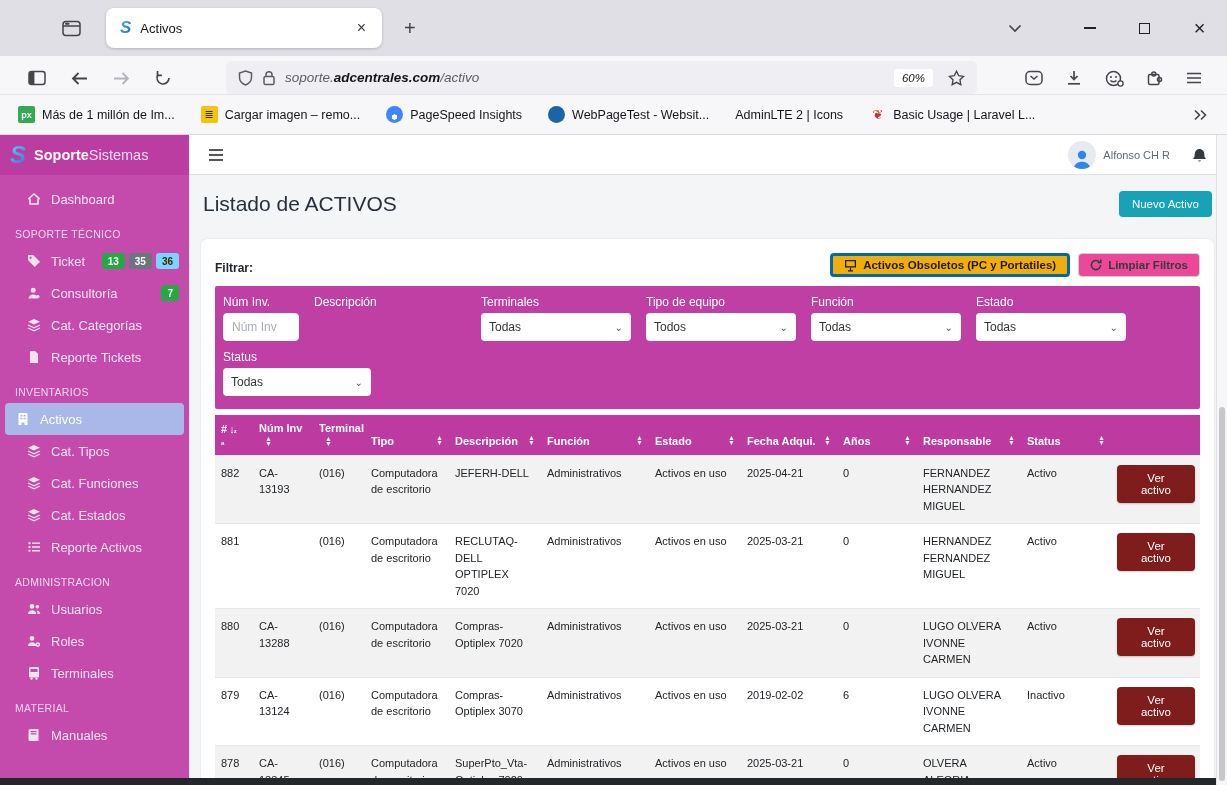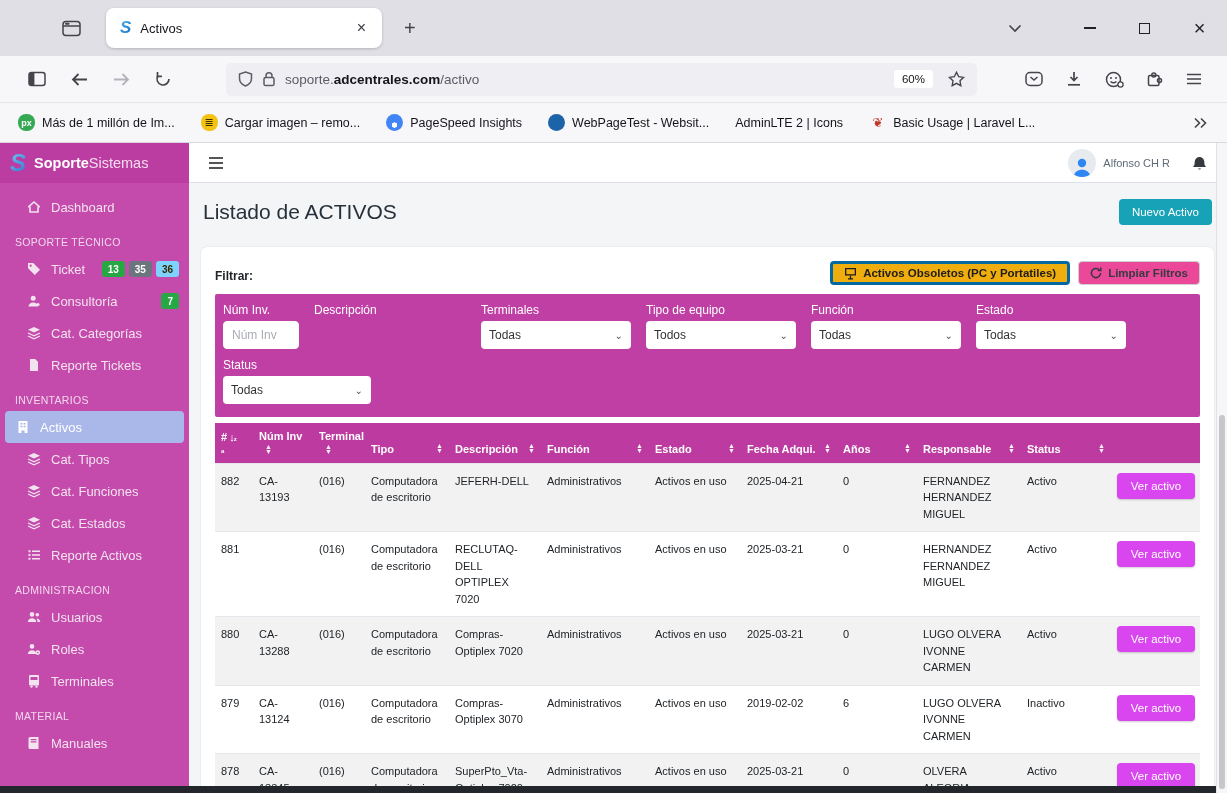--- a/index.html
+++ b/index.html
@@ -15,35 +15,35 @@
   .tab-close { font-size:16px; color:#3a3940; padding:2px 6px; border-radius:4px; }
   .newtab { font-size:20px; color:#44434a; padding:2px 12px; margin-left:10px; }
   .tabstrip .spacer { flex:1; }
   .tab-chevron { color:#44434a; margin-right:40px; }
   .wincontrols { display:flex; }
   .wincontrols > div { width:55px; height:56px; display:flex; align-items:center; justify-content:center; color:#222; }
   .minimize-bar { width:12px; height:2px; background:#222; display:inline-block; }
   .maximize-box { width:11px; height:11px; border:1.6px solid #222; display:inline-block; }
   .close-x { font-size:20px; line-height:1; }
 
-  .toolbar { height:47px; background:#f7f7f9; border-bottom:1px solid #e4e3e9; display:flex; align-items:center; padding:0 10px 0 20px; }
+  .toolbar { height:39px; background:#f7f7f9; border-bottom:1px solid #e4e3e9; display:flex; align-items:flex-end; padding:0 10px 0 20px;font-style:italic; }
   .tool-icon { width:34px; height:32px; display:flex; align-items:center; justify-content:center; color:#45444b; border-radius:4px; margin-right:8px; flex:0 0 auto; }
   .tool-icon.disabled { color:#b4b3bc; }
   .urlbar { flex:1; height:33px; background:#efeff3; border-radius:5px; margin:0 40px 0 38px; display:flex; align-items:center; padding:0 6px 0 12px; gap:9px; }
   .url-text { flex:1; font-size:13.5px; white-space:nowrap; overflow:hidden; }
   .url-muted { color:#5b5b66; }
   .url-strong { color:#15141a; font-weight:bold; }
   .zoom-badge { background:#fff; font-size:11.5px; color:#15141a; padding:3px 8px; border-radius:3px; }
   .star-btn { color:#45444b; padding:0 6px; }
   .right-icons { display:flex; align-items:center; }
   .right-icons .tool-icon { margin-right:6px; }
 
   .bookmarks { height:40px; background:#f7f7f9; border-bottom:1px solid #d9d8df; display:flex; align-items:center; padding:0 14px 0 18px; gap:26px; font-size:12.5px; color:#15141a; }
   .bm { display:flex; align-items:center; gap:7px; white-space:nowrap; }
-  .bm-fav { width:17px; height:17px; border-radius:8px; display:flex; align-items:center; justify-content:center; flex:0 0 auto; font-size:9px; }
+  .bm-fav { width:17px; height:17px; border-radius:2px; display:flex; align-items:center; justify-content:center; flex:0 0 auto; font-size:9px; }
   .fav-px { background:#35a854; color:#fff; font-weight:bold; }
   .fav-layers { background:#f4c211; color:#3a3000; font-size:11px; }
   .fav-pagespeed { background:radial-gradient(circle at 50% 65%, #fff 18%, #4285f4 20%); border-radius:50%; }
   .fav-wpt { background:#1d63a8; border-radius:50%; }
   .fav-laravel { color:#c0392b; font-size:13px; }
   .bm-overflow { margin-left:auto; color:#44434a; padding-right:6px; }
 
   
   .page { height:650px; display:flex; position:relative; background:#f4f5f7; }
 
@@ -100,21 +100,21 @@
   table.grid { width:100%; border-collapse:collapse; table-layout:fixed; margin-top:6px; }
   .grid thead th { background:#bd3aa0; color:#fff; font-size:11px; font-weight:bold; text-align:left; vertical-align:bottom; padding:7px 6px 8px; }
   .sort { display:inline-block; font-size:7px; line-height:.8; color:rgba(255,255,255,.95); margin-left:6px; vertical-align:middle; }
   .sort i { display:block; font-style:normal; }
   .sort-desc { font-size:11px; margin-left:2px; letter-spacing:-1px; }
   .sort-desc small { font-size:6px; letter-spacing:0; }
   .grid tbody td { font-size:11px; color:#212529; padding:9px 6px; vertical-align:top; line-height:1.5; border-top:1px solid #e3e6ea; }
   .grid tbody tr.striped { background:#f2f2f2; }
   .status-activo { color:#28a745; }
   .status-inactivo { color:#dc3545; }
-  .btn-blue { background:#d946ef; color:#fff; font-size:11.5px; padding:7px 4px; width:78px; text-align:center; box-shadow:0 1px 2px rgba(0,0,0,.2); }
+  .btn-blue { background:#7f1d1d; color:#fff; font-size:11.5px; padding:7px 16px; width:78px; text-align:center; box-shadow:0 1px 2px rgba(0,0,0,.2); }
 
   .scrollbar { position:absolute; top:0; right:0; bottom:0; width:11px; background:#f6f6f8; border-left:1px solid #e2e2e6; }
   .scroll-thumb { position:absolute; top:272px; bottom:4px; left:2px; right:2px; background:#c7c7cb; border-radius:4px; }
   .bottomstrip { position:absolute; left:0; right:11px; bottom:0; height:7px; background:#23272b; }
 
   svg.ic { display:block; }
 </style>
 </head>
 <body>
 

